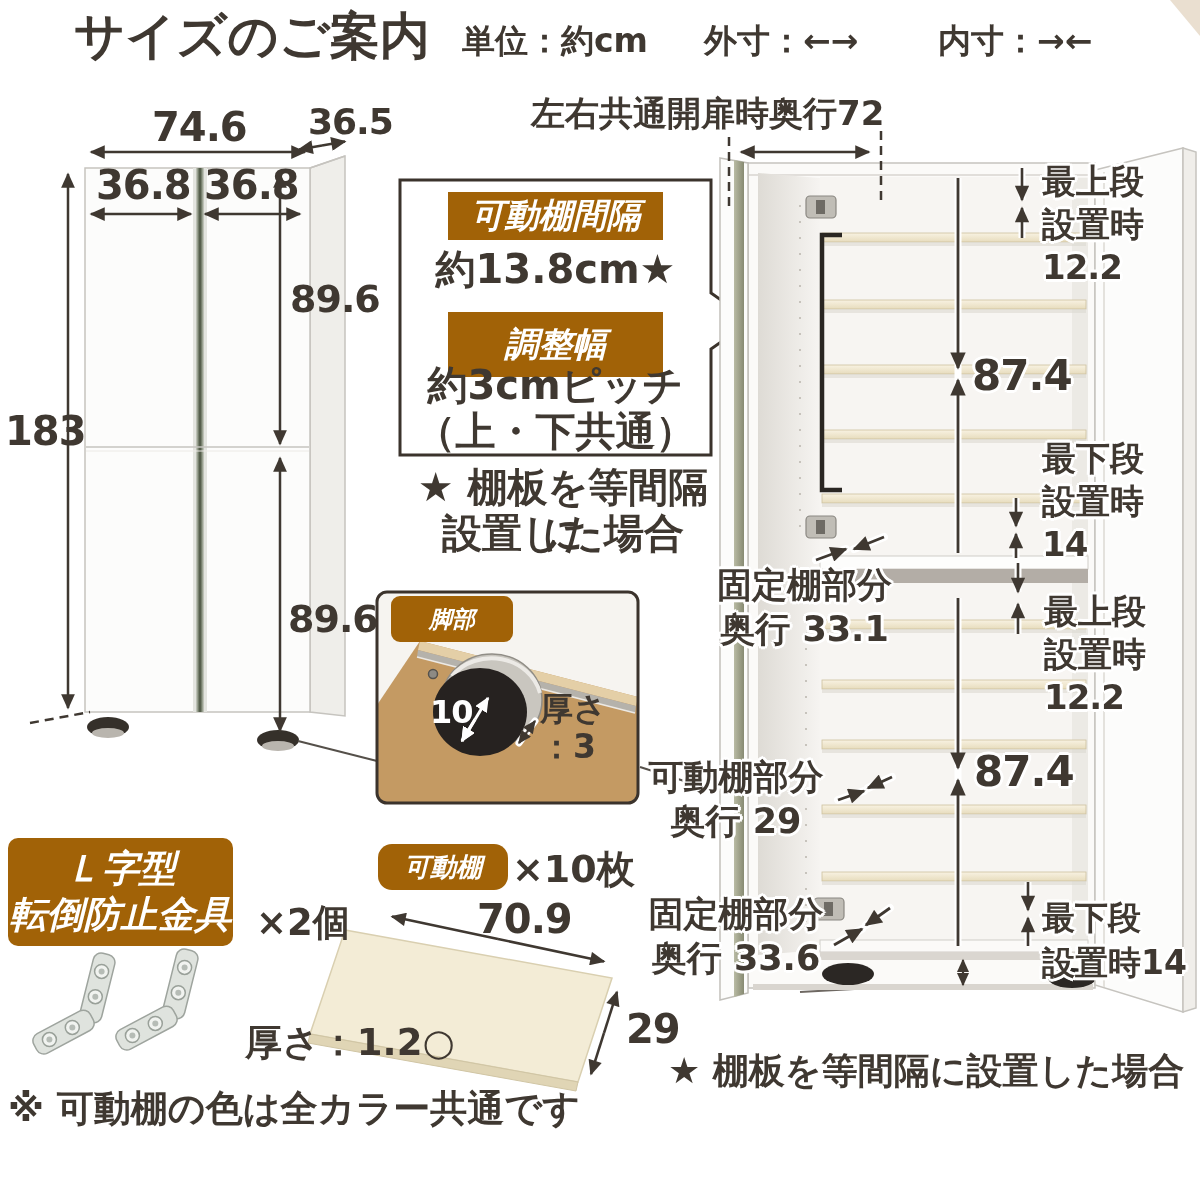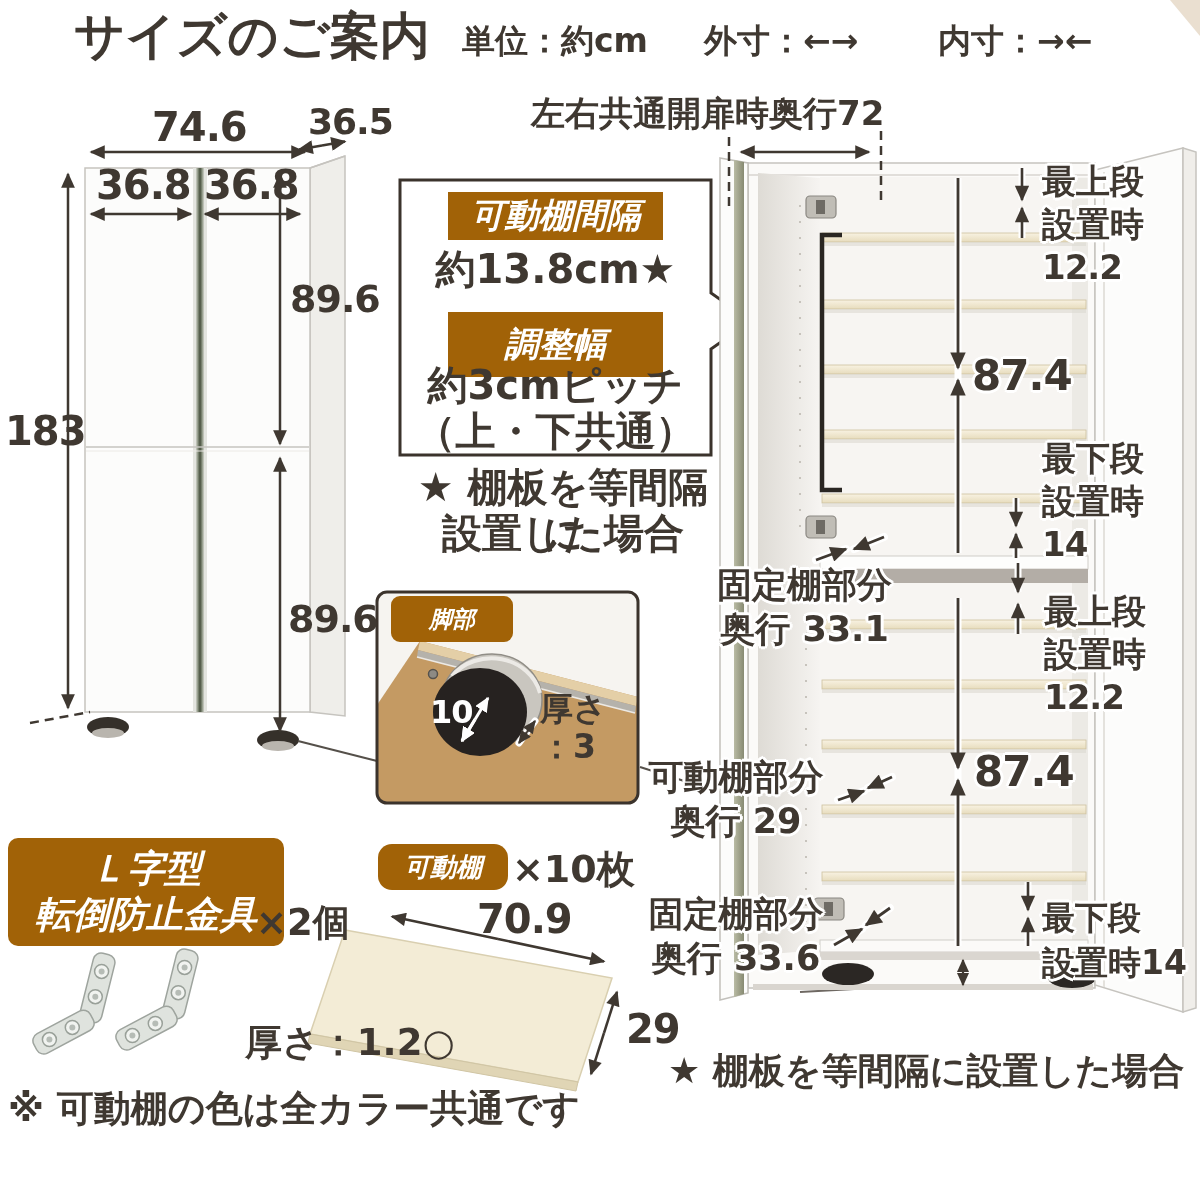--- a/index.html
+++ b/index.html
@@ -293,21 +293,21 @@
 <div class="t jp ctr" style="left:398px;top:464px;width:330px;font-size:40px;">★ 棚板を等間隔に</div>
 <div class="t jp ctr" style="left:398px;top:510px;width:330px;font-size:40px;">設置した場合</div>
 
 <div class="bar" style="left:381px;top:596px;width:122px;height:46px;font-size:23px;border-radius:9px;margin-left:10px;">脚部</div>
 <div class="t num" style="left:430px;top:694px;font-size:32px;color:#ffffff;z-index:2;">10</div>
 <div class="t jp" style="left:540px;top:690px;font-size:33px;line-height:1.15;">
   <div>厚さ</div>
   <div>：3</div>
 </div>
 
-<div class="bar mline" style="left:8px;top:838px;width:276px;height:108px;border-radius:10px;font-size:37px;line-height:1.25;">
+<div class="bar mline" style="left:8px;top:838px;width:225px;height:108px;border-radius:10px;font-size:37px;line-height:1.25;">
   <div>Ｌ字型</div>
   <div>転倒防止金具</div>
 </div>
 <div class="t jp" style="left:256px;top:902px;font-size:37px;">×2個</div>
 
 <div class="bar" style="left:378px;top:844px;width:130px;height:46px;font-size:26px;border-radius:14px;">可動棚</div>
 <div class="t jp" style="left:512px;top:848px;font-size:38px;">×10枚</div>
 <div class="t num" style="left:477px;top:896px;font-size:40px;">70.9</div>
 <div class="t num" style="left:626px;top:1006px;font-size:40px;">29</div>
 <div class="t jp" style="left:245px;top:1022px;font-size:37px;">厚さ：1.2○</div>

